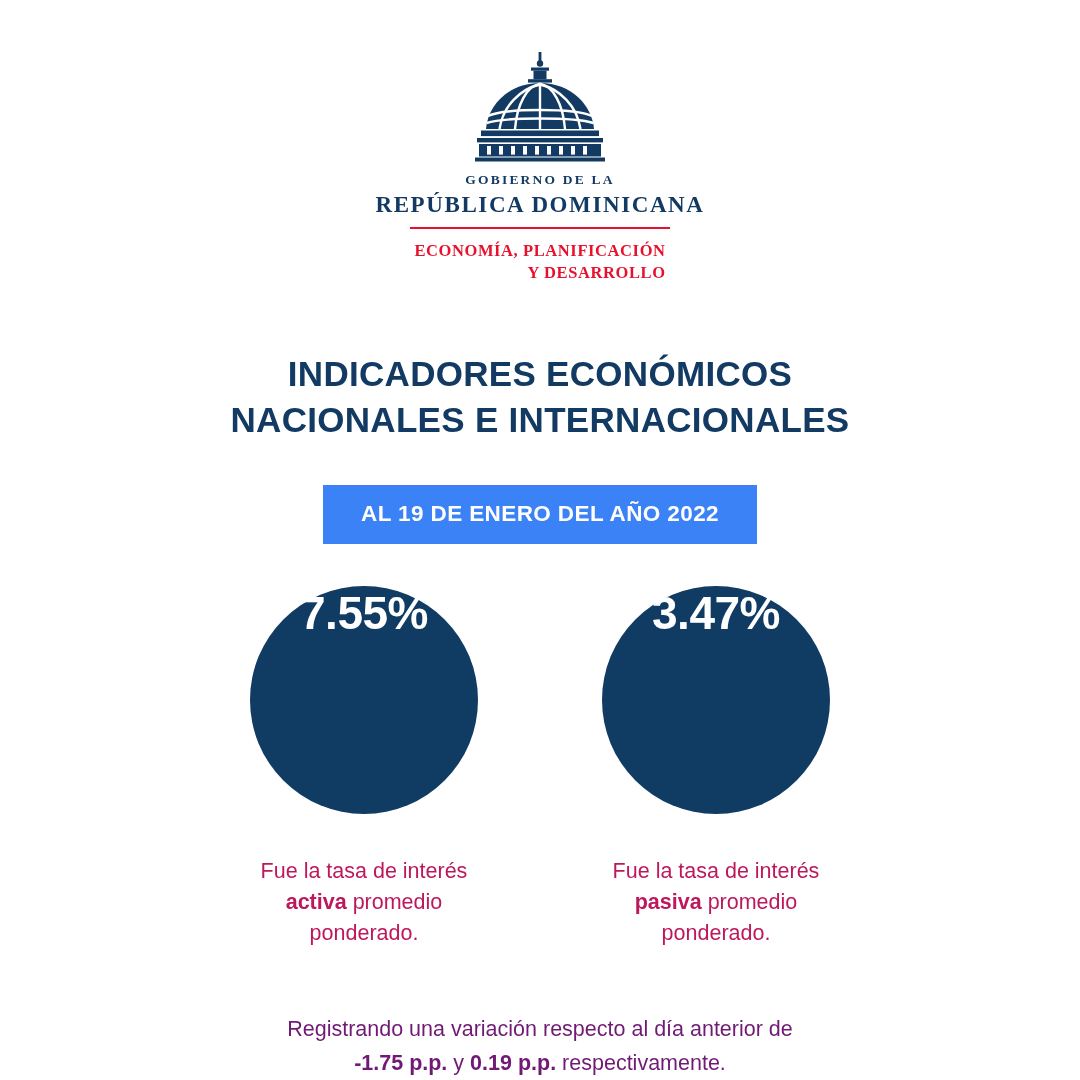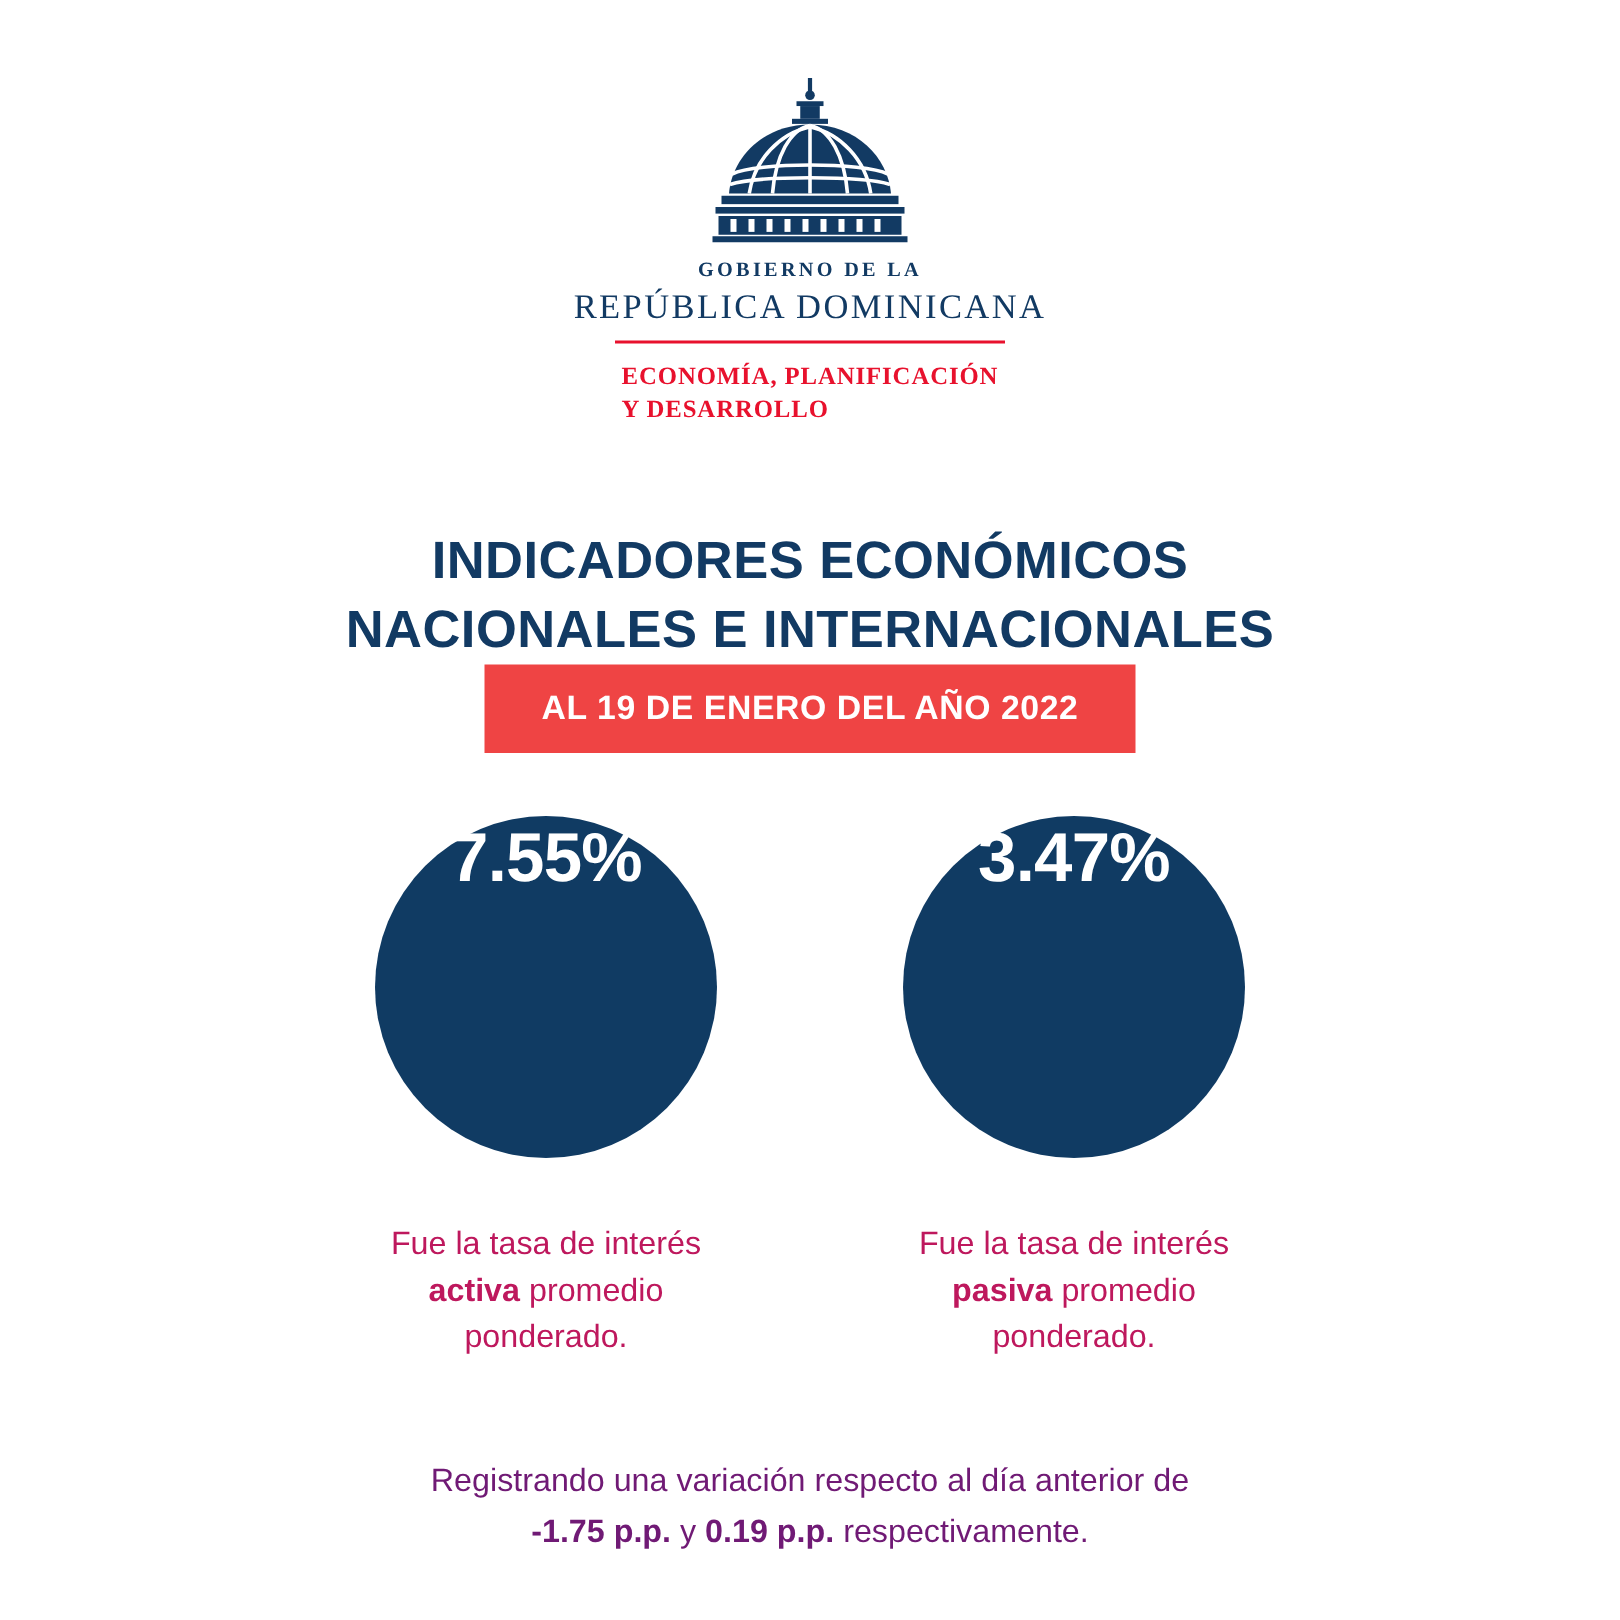--- a/index.html
+++ b/index.html
@@ -43,54 +43,55 @@
     font-size: 13.5px;
     letter-spacing: 2.2px;
     font-weight: 700;
     color: #123A63;
   }
   .logo-line2 {
     margin-top: 4px;
     font-family: "Liberation Serif", serif;
     font-size: 23px;
     letter-spacing: 1.6px;
-    font-weight: 400;
+    font-weight: 700;
     color: #123A63;
   }
   .rule {
     margin-top: 9px;
     width: 260px;
     height: 2px;
     background: #E8112D;
   }
   .logo-sub {
     margin-top: 11px;
     font-family: "Liberation Serif", serif;
     font-size: 16.5px;
     font-weight: 700;
     letter-spacing: 0.6px;
     color: #E8112D;
-    text-align: left;
+    text-align: right;
     line-height: 1.35;
   }
 
   
   .title {
     margin-top: 66px;
     text-align: center;
     font-size: 35px;
     font-weight: 700;
     letter-spacing: 0.3px;
     line-height: 1.32;
     color: #123A63;
   }
 
   
   .date-banner {
-    background: #ef4444;
+    margin-top: 42px;
+    background: #3b82f6;
     color: #ffffff;
     font-size: 22.5px;
     font-weight: 700;
     letter-spacing: 0.4px;
     padding: 16px 38px 17px 38px;
     text-align: center;
   }
 
   
   .circles {

